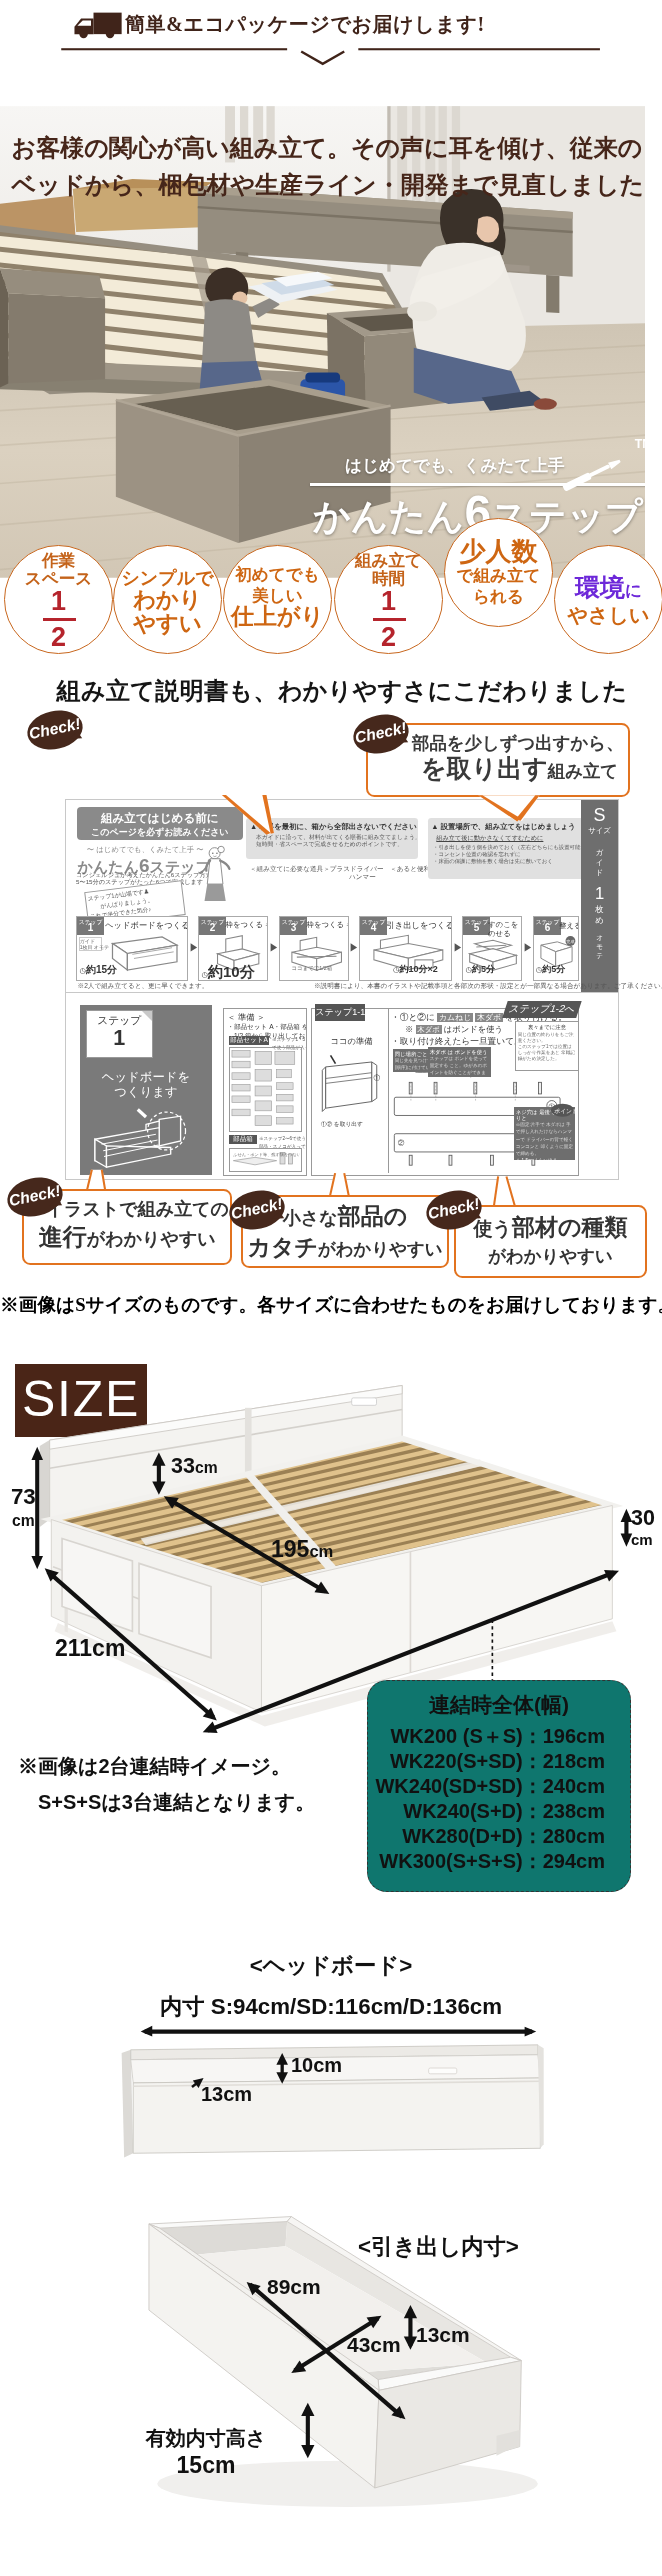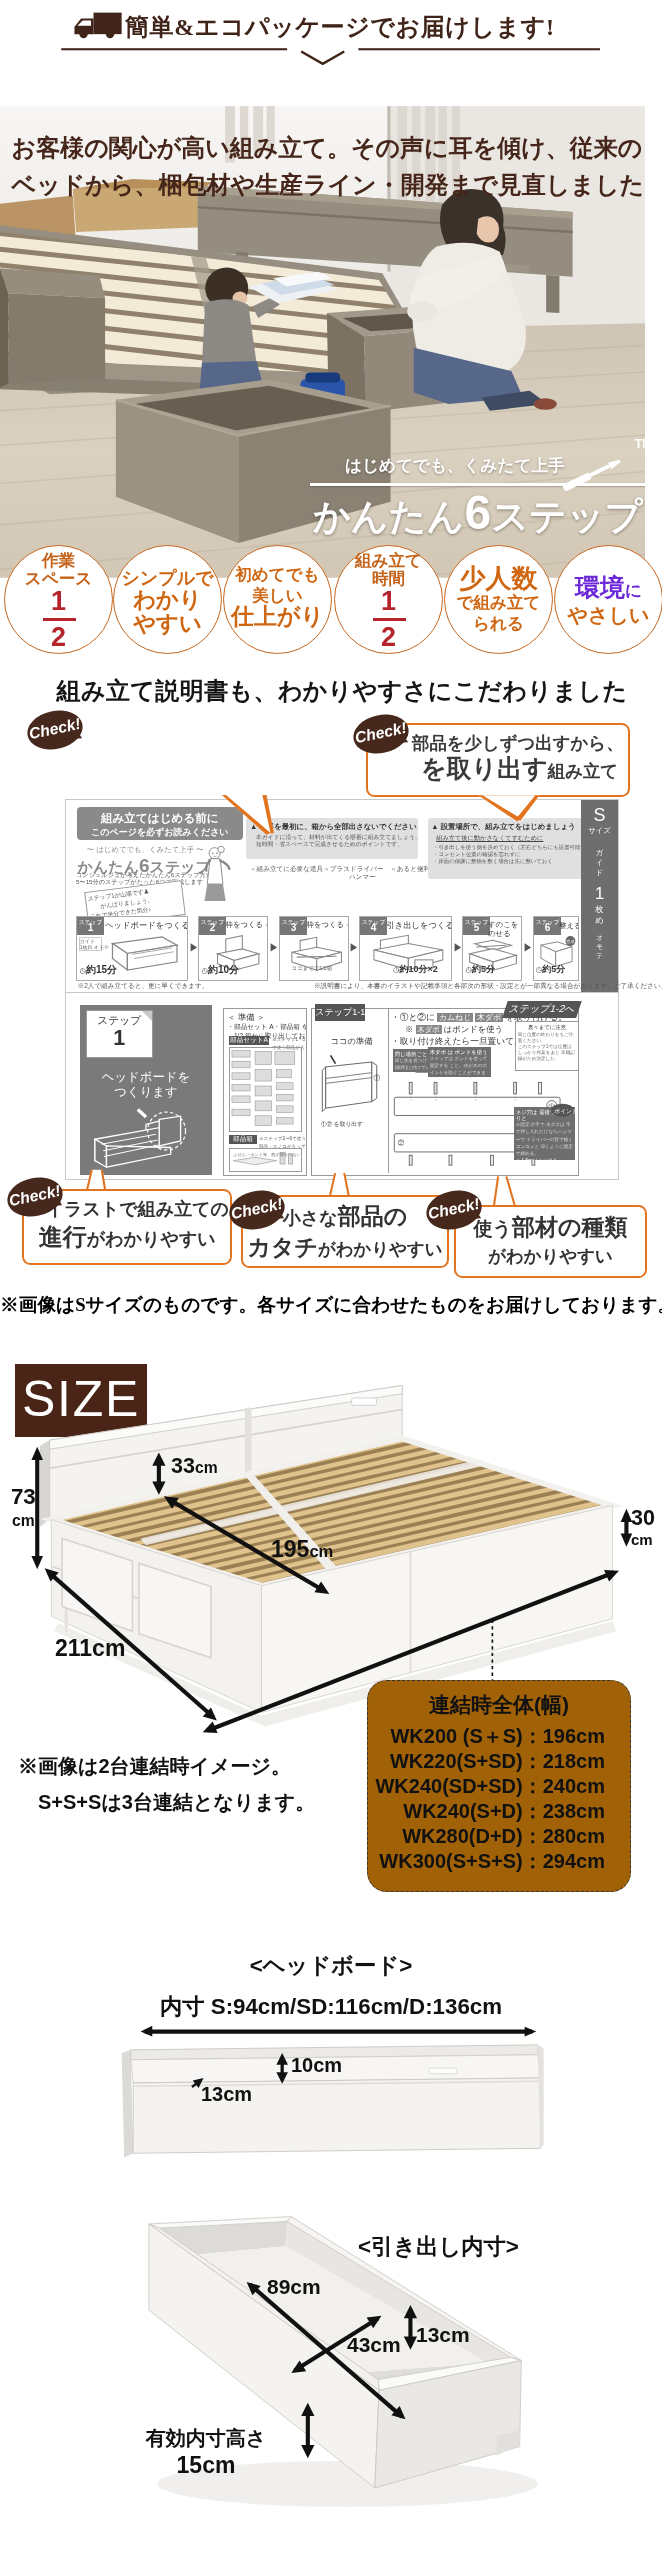--- a/index.html
+++ b/index.html
@@ -21,21 +21,21 @@
     <path d="M100 24.5 L110 24.5 L110 31 L93.5 31 Z" fill="#fff"></path>
     <circle cx="101" cy="41" r="5"></circle>
     <circle cx="133" cy="41" r="5"></circle>
   </g>
 
   <rect x="74" y="58" width="273" height="2.5" fill="#40241a"></rect>
   <rect x="433" y="58" width="292" height="2.5" fill="#40241a"></rect>
 
   <path d="M364 62 L390 77 L416 62" fill="none" stroke="#40241a" stroke-width="3"></path>
 </svg>
-<div class="abs serif brown" style="left:125px;top:10.8px;font-size:24px;font-weight:bold;letter-spacing:0.6px;">簡単&amp;エコパッケージでお届けします!</div>
+<div class="abs serif brown" style="left:125px;top:10.8px;font-size:20px;font-weight:bold;letter-spacing:0.6px;">簡単&amp;エコパッケージでお届けします!</div>
 
 <div class="abs" style="left:0;top:106px;width:645px;height:472px;overflow:hidden;">
   <svg width="662" height="472" viewBox="0 0 800 570">
     <defs>
       <linearGradient id="wallg" x1="0" y1="0" x2="0" y2="1">
         <stop offset="0" stop-color="#f7f6f4"></stop>
             <stop offset="1" stop-color="#e9e6e1"></stop>
       </linearGradient>
       <linearGradient id="floorg" x1="0" y1="0" x2="0" y2="1">
         <stop offset="0" stop-color="#cfc5b4"></stop>
@@ -184,21 +184,21 @@
 </div>
 <div class="circ" style="left:113px;top:545px;">
   <div class="inner" style="top:21px;font-size:18px;font-weight:bold;color:#ce6612;line-height:22.3px;">シンプルで<br><span style="font-size:22.3px;">わかり<br>やすい</span></div>
 </div>
 <div class="circ" style="left:334px;top:545px;">
   <div class="inner" style="top:5.8px;font-size:16.6px;font-weight:bold;color:#c4631a;line-height:18px;">組み立て<br>時間</div>
   <div class="inner" style="top:40px;font-size:27px;font-weight:bold;color:#b5242c;line-height:31px;">1</div>
   <div class="inner" style="top:72px;left:38px;width:33px;height:3.3px;background:#b5242c;"></div>
   <div class="inner" style="top:76px;font-size:27px;font-weight:bold;color:#b5242c;line-height:31px;">2</div>
 </div>
-<div class="circ" style="left:444px;top:545px;text-decoration:underline;">
+<div class="circ" style="left:444px;top:518px;text-decoration:underline;">
   <div class="inner" style="top:19px;font-size:26px;font-weight:bold;color:#ce6612;line-height:27px;">少人数</div>
   <div class="inner" style="top:46px;font-size:16.6px;font-weight:bold;color:#ce6612;line-height:21px;">で組み立て<br>られる</div>
 </div>
 <div class="circ" style="left:554px;top:545px;">
   <div class="inner" style="top:25px;font-size:25px;font-weight:bold;color:#6d28d9;">環境<span style="font-size:16.6px;">に</span></div>
   <div class="inner" style="top:56px;font-size:20px;font-weight:bold;color:#ce6612;">やさしい</div>
 </div>
 
 <div class="abs" style="left:21.5px;top:675px;width:641px;text-align:center;font-size:24px;font-weight:bold;color:#151515;letter-spacing:0.4px;">組み立て説明書も、わかりやすさにこだわりました</div>
 
@@ -298,21 +298,21 @@
     <div class="steplbl">ステップ<br><b style="font-size:10px;">2</b></div>
     <div class="abs" style="left:26.5px;top:3.3px;font-size:7.4px;color:#333;">枠をつくる <span style="font-size:5.8px;">その1</span></div>
     <svg class="abs" style="left:15px;top:16.6px;" width="50" height="38" viewBox="0 0 60 46">
           <g fill="#fff" stroke="#888" stroke-width="1.3">
             <polygon points="14,6 34,2 34,22 14,28"></polygon>
             <polygon points="4,24 34,18 54,24 24,32"></polygon>
             <polygon points="4,24 24,32 24,44 4,36"></polygon>
             <polygon points="24,32 54,24 54,36 24,44"></polygon>
           </g>
         </svg>
-    <div class="abs" style="left:2.5px;top:46px;font-size:8.3px;color:#333;"><span style="font-size:7.4px;">◷</span><b style="font-size:10px;">約10分</b></div>
+    <div class="abs" style="left:2.5px;top:46px;font-size:8.3px;color:#333;"><span style="font-size:7.4px;">◷</span><b style="font-size:15px;">約10分</b></div>
   </div>
   <div class="abs" style="left:203px;top:141px;color:#555;font-size:10px;">▶</div>
   <div class="stepbox" style="left:213px;top:116px;width:68px;height:63px;">
     <div class="steplbl">ステップ<br><b style="font-size:10px;">3</b></div>
     <div class="abs" style="left:26.5px;top:3.3px;font-size:7.4px;color:#333;">枠をつくる <span style="font-size:5.8px;">その2</span></div>
     <svg class="abs" style="left:10px;top:16.6px;" width="55" height="38" viewBox="0 0 66 46">
           <g fill="#fff" stroke="#888" stroke-width="1.3">
             <polygon points="12,8 32,4 32,18 12,24"></polygon>
             <polygon points="2,22 32,16 62,22 32,30"></polygon>
             <polygon points="2,22 32,30 32,44 2,34"></polygon>
@@ -620,21 +620,21 @@
   <polygon points="748,257 736,270 730,256" fill="#111"></polygon>
   <line x1="595" y1="316" x2="595" y2="395" stroke="#111" stroke-width="2" stroke-dasharray="4 4"></line>
 </svg>
 <div class="abs" style="left:8.3px;top:1486px;width:30px;text-align:center;font-size:22.3px;font-weight:bold;color:#111;line-height:21.5px;">73<br><span style="font-size:15.7px;">cm</span></div>
 <div class="abs" style="left:171px;top:1454px;font-size:21.5px;font-weight:bold;color:#111;">33<span style="font-size:15.7px;">cm</span></div>
 <div class="abs" style="left:271px;top:1536px;font-size:23px;font-weight:bold;color:#111;">195<span style="font-size:16.6px;">cm</span></div>
 <div class="abs" style="left:631px;top:1508px;width:31px;font-size:21.5px;font-weight:bold;color:#111;line-height:20px;">30<br><span style="font-size:15px;">cm</span></div>
 <div class="abs" style="left:55px;top:1635px;font-size:23px;font-weight:bold;color:#111;">211cm</div>
 <div class="abs" style="left:18px;top:1748px;font-size:20px;font-weight:bold;color:#111;line-height:36px;">※画像は2台連結時イメージ。<br><span style="margin-left:20px;">S+S+Sは3台連結となります。</span></div>
 
-<div class="abs" style="left:367px;top:1680px;width:264px;height:212px;border:1.7px dashed #333;border-radius:20px;box-sizing:border-box;background:#a16207;">
+<div class="abs" style="left:367px;top:1680px;width:264px;height:212px;border:1.7px dashed #333;border-radius:20px;box-sizing:border-box;background:#0f766e;">
   <div style="text-align:center;font-size:21px;font-weight:bold;color:#111;margin-top:10px;">連結時全体(幅)</div>
   <div style="font-size:20px;font-weight:bold;color:#111;text-align:right;padding-right:25px;line-height:25px;margin-top:5px;white-space:nowrap;">
     WK200 (S＋S)：196cm<br>
     WK220(S+SD)：218cm<br>
     WK240(SD+SD)：240cm<br>
     WK240(S+D)：238cm<br>
     WK280(D+D)：280cm<br>
     WK300(S+S+S)：294cm
   </div>
 </div>

